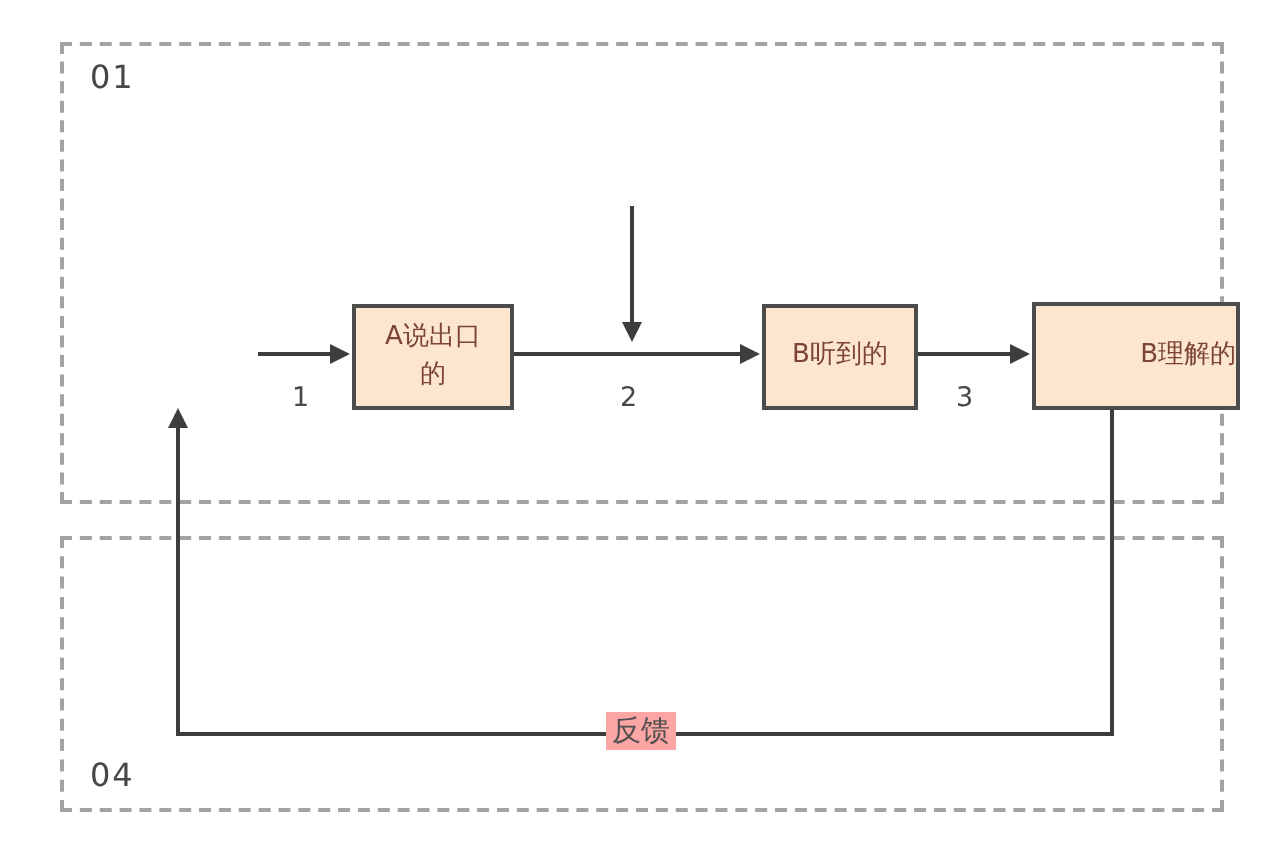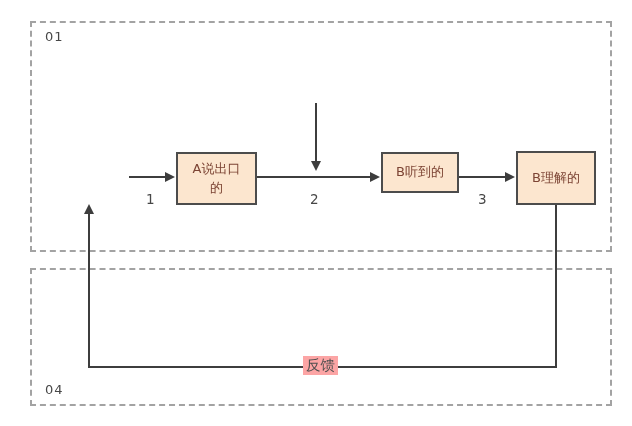--- a/index.html
+++ b/index.html
@@ -20,39 +20,39 @@
   .stage{
     position:relative;width:632px;height:426px;background:#ffffff;
   }
   .frame{
     position:absolute;border:2px dashed var(--frame-border);
     background:transparent;
   }
   .frame-01{left:30px;top:21px;width:582px;height:231px;}
   .frame-02{left:30px;top:268px;width:582px;height:138px;}
   .frame-label{
-    position:absolute;font-size:13px;color:var(--label-text);
+    position:absolute;font-size:16px;color:var(--label-text);
     letter-spacing:1px;
   }
   .frame-01 .frame-label{left:13px;top:6px;}
   .frame-02 .frame-label{left:13px;bottom:7px;}
   .node{
     position:absolute;background:var(--node-fill);
     border:2px solid var(--node-border);
     color:var(--node-text);
     display:flex;align-items:center;justify-content:center;
     text-align:center;font-size:13px;line-height:1.45;
   }
   .node .node-label{display:inline-block;max-width:56px;}
   .node-a-thinks{left:52px;top:151px;width:78px;height:54px;}
   .node-a-says{left:176px;top:152px;width:81px;height:53px;justify-content:center;}
   .node-medium{left:276px;top:50px;width:81px;height:53px;}
   .node-medium .node-label{max-width:60px;}
-  .node-b-hears{left:381px;top:152px;width:78px;height:41px;}
-  .node-b-understands{left:516px;top:151px;width:80px;height:54px;}
+  .node-b-hears{left:381px;top:152px;width:78px;height:53px;}
+  .node-b-understands{left:516px;top:151px;width:104px;height:54px;justify-content:flex-end;}
   .line{position:absolute;background:var(--line);}
   .line.h{height:2px;}
   .line.v{width:2px;}
   .ah{position:absolute;width:0;height:0;}
   .ah-right{border-top:5px solid transparent;border-bottom:5px solid transparent;border-left:10px solid var(--line);}
   .ah-down{border-left:5px solid transparent;border-right:5px solid transparent;border-top:10px solid var(--line);}
   .ah-up{border-left:5px solid transparent;border-right:5px solid transparent;border-bottom:10px solid var(--line);}
   .edge-num{
     position:absolute;font-size:13.5px;color:var(--label-text);
   }

